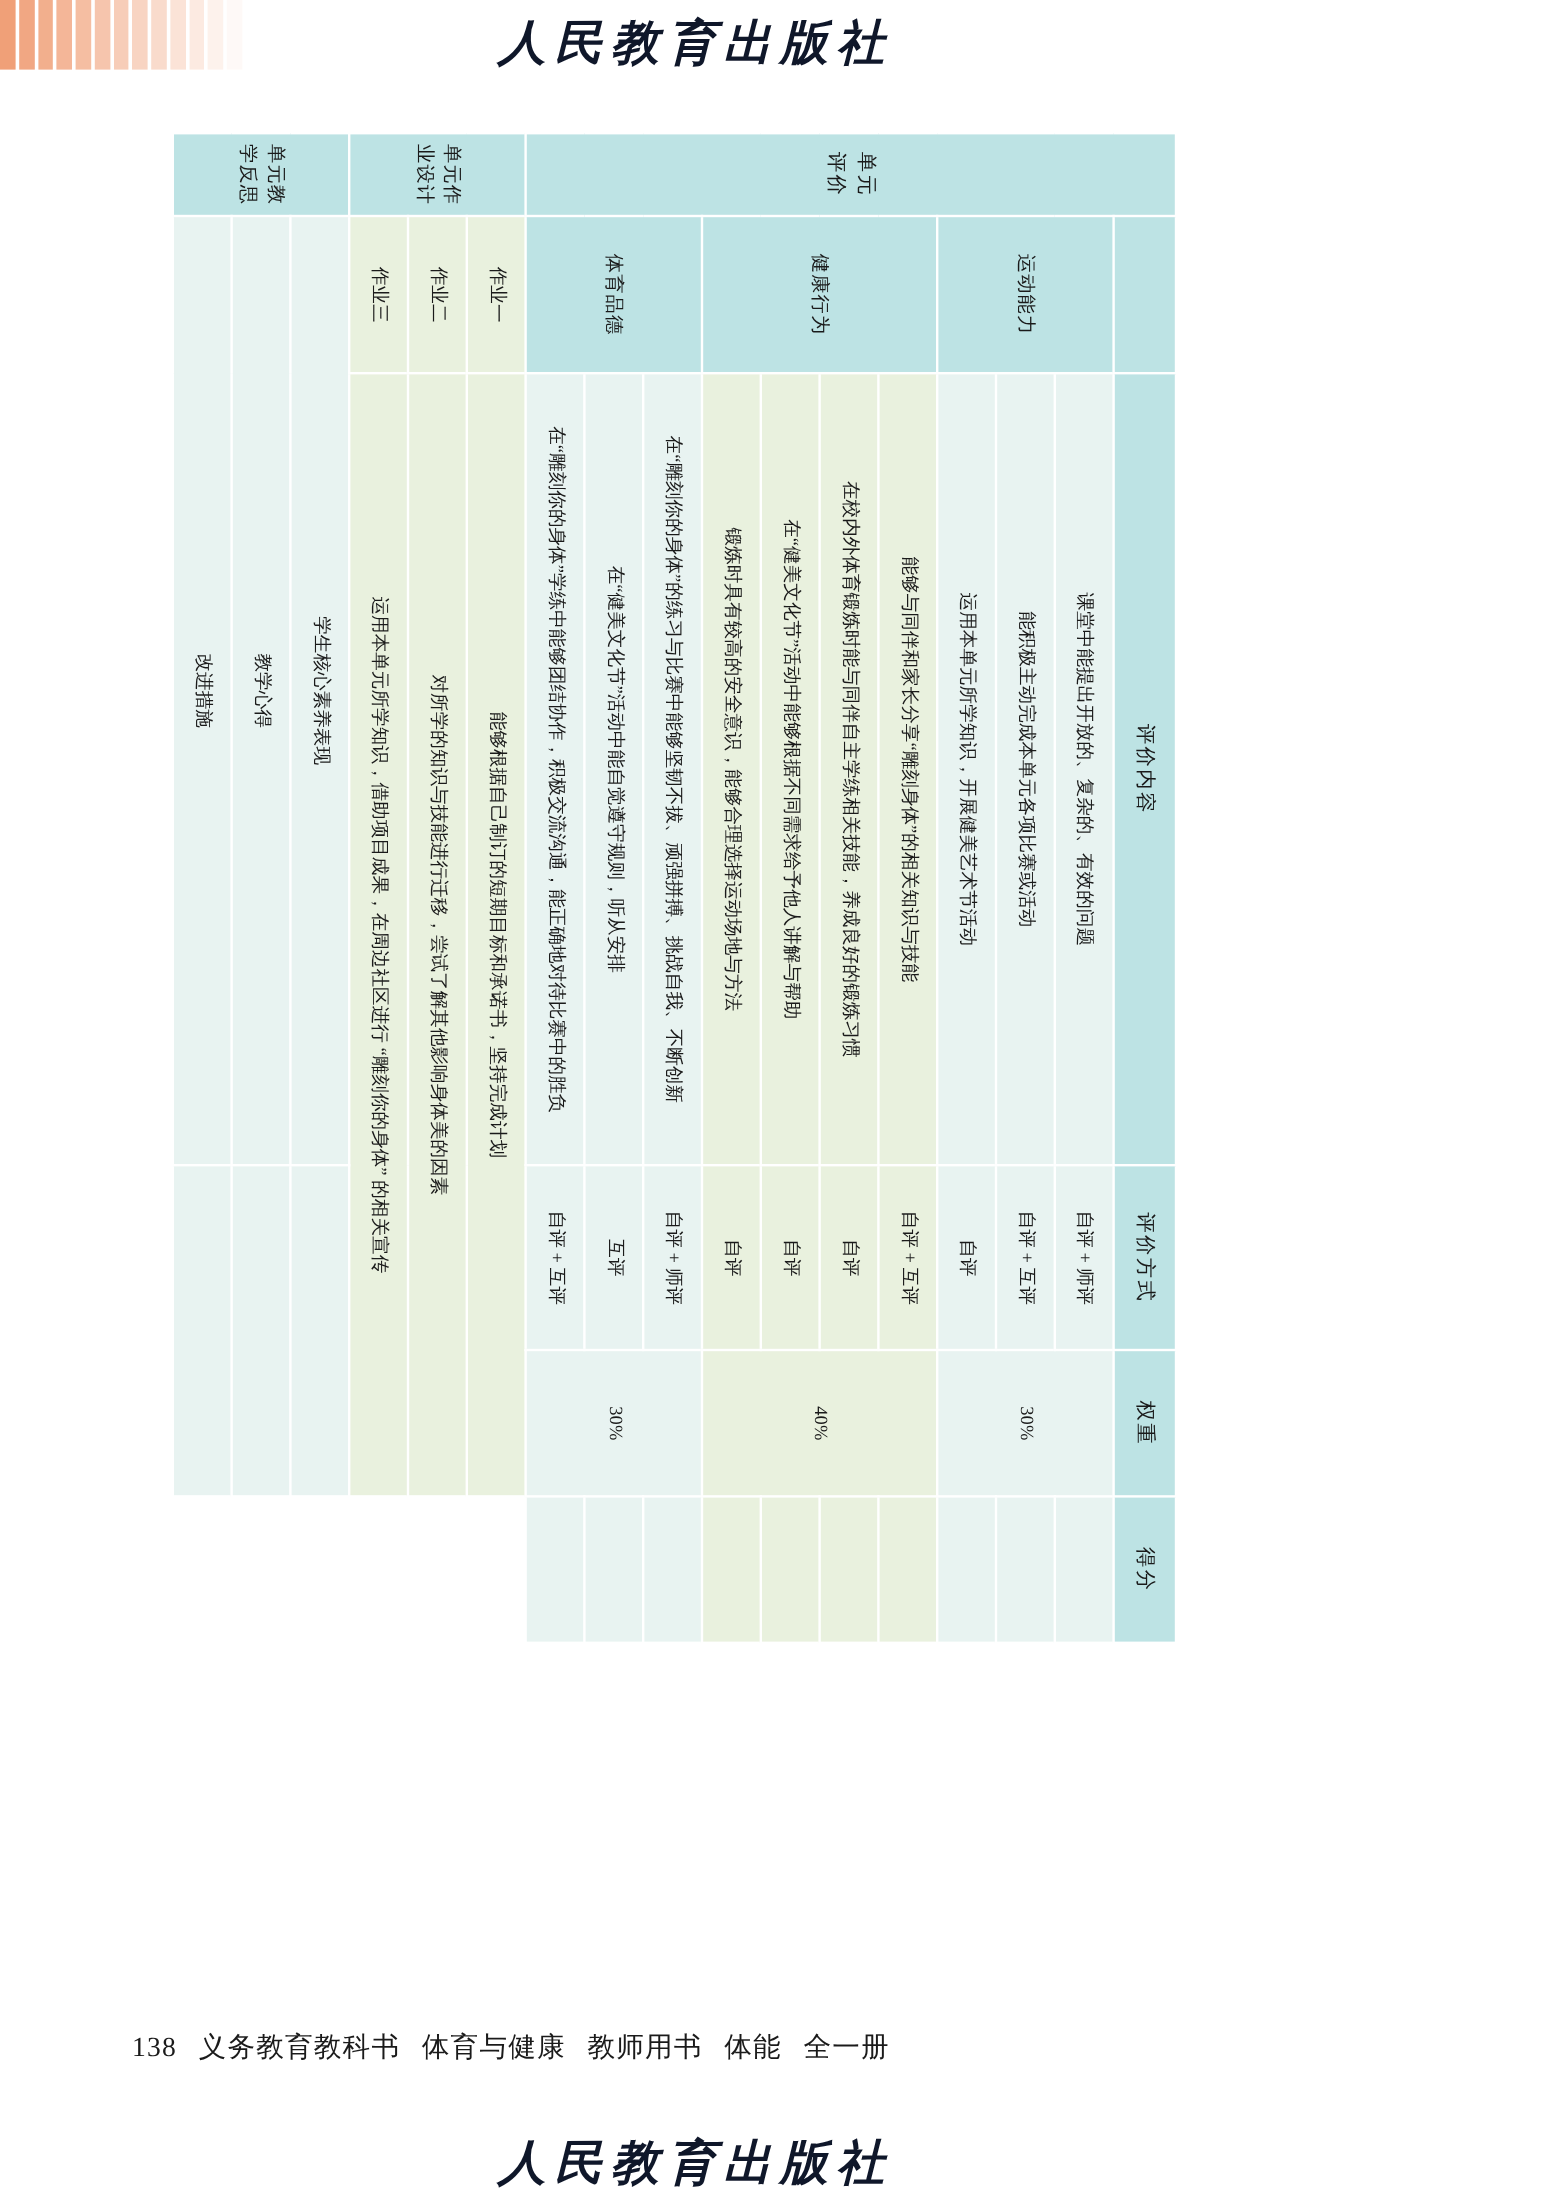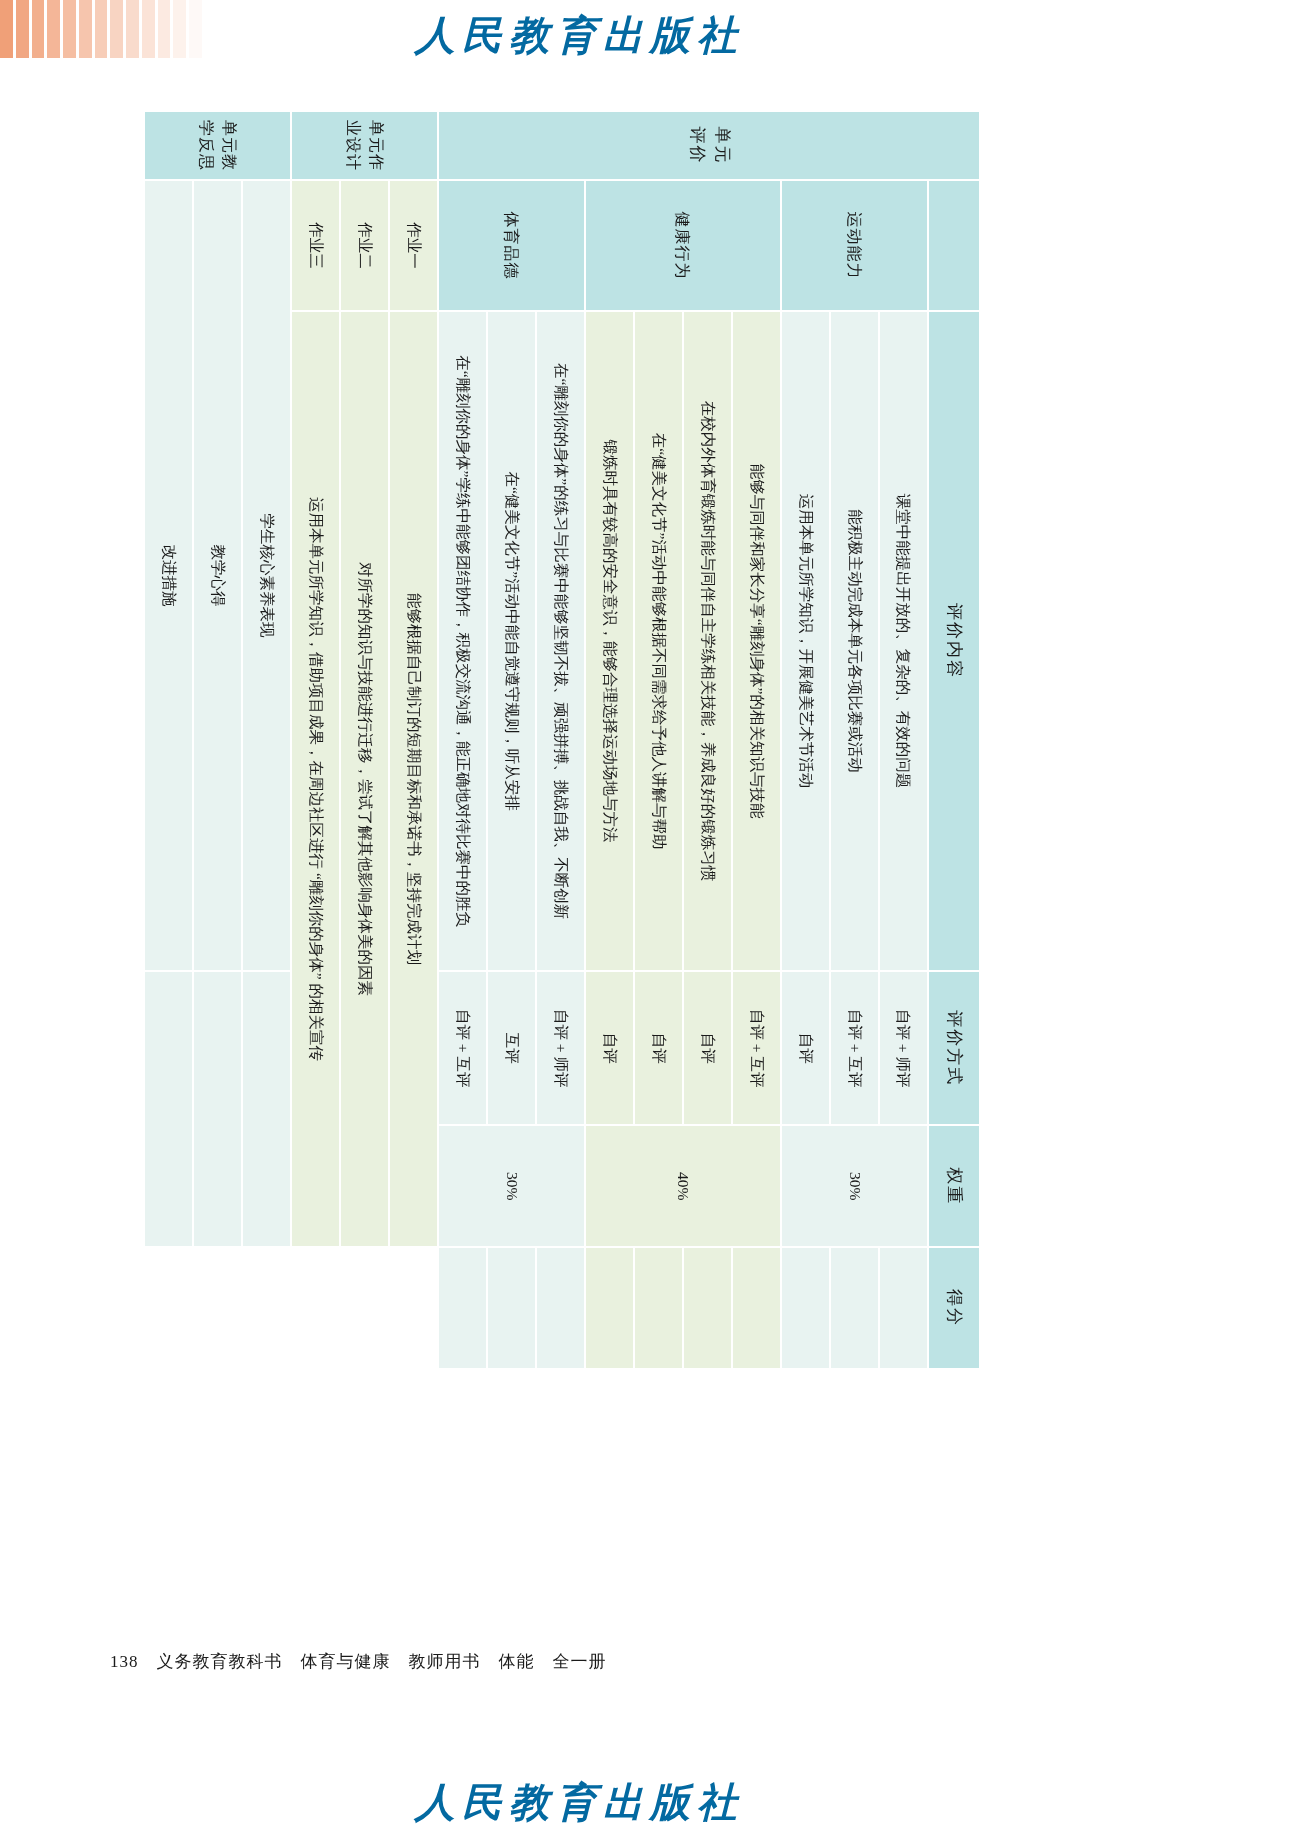--- a/index.html
+++ b/index.html
@@ -3,21 +3,21 @@
 <meta charset="utf-8">
 <style>
   html,body{margin:0;padding:0;background:#fff;}
   body{width:1303px;height:1842px;position:relative;font-family:"Liberation Serif","DejaVu Serif",serif;color:#1a1a1a;overflow:hidden;}
 
   
   .deco-bar{position:absolute;left:0;top:0;width:205px;height:58px;display:flex;}
   .deco-bar i{display:block;height:100%;flex:1 1 auto;margin-right:3px;}
 
   
-  .logo{position:absolute;color:#0369a1;font-family:"Liberation Serif","DejaVu Serif",serif;
+  .logo{position:absolute;color:#0f172a;font-family:"Liberation Serif","DejaVu Serif",serif;
         font-weight:700;font-style:italic;letter-spacing:7px;white-space:nowrap;}
   .logo-top{left:415px;top:8px;font-size:40px;}
   .logo-bottom{left:415px;top:1775px;font-size:40px;}
 
   
   .cont-label{position:absolute;left:287px;top:148px;width:90px;text-align:center;
               font-size:17px;writing-mode:vertical-rl;transform:rotate(180deg);
               transform-origin:center;letter-spacing:2px;}
 
   
@@ -31,21 +31,21 @@
              text-align:center;font-weight:normal;}
 
   .hdr{background:#bde3e4;font-weight:700;font-size:17px;letter-spacing:2px;}
   .dim{background:#bde3e4;font-weight:400;font-size:16px;letter-spacing:1px;width:46px;}
   .c-blue{background:#e8f3f1;}
   .c-green{background:#e9f1de;}
   .txt-l{text-align:left;padding-left:10px;}
   .nowrapcell{white-space:nowrap;}
 
   
-  .footer{position:absolute;left:110px;top:1650px;font-size:17px;letter-spacing:1px;white-space:nowrap;}
+  .footer{position:absolute;left:110px;top:1690px;font-size:23px;letter-spacing:1px;white-space:nowrap;}
   .footer span{margin-right:18px;}
 </style>
 </head>
 <body>
 
 <div class="deco-bar" id="decobar">
     <i style="background: rgb(240, 160, 120);"></i>
     <i style="background: rgba(240, 160, 120, 0.92);"></i>
     <i style="background: rgba(240, 160, 120, 0.843);"></i>
     <i style="background: rgba(240, 160, 120, 0.765);"></i>

